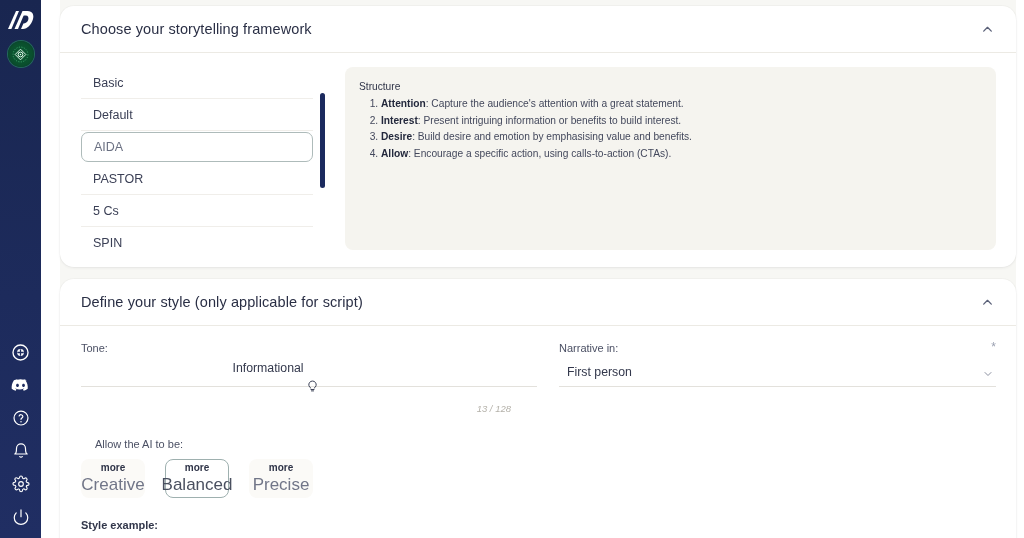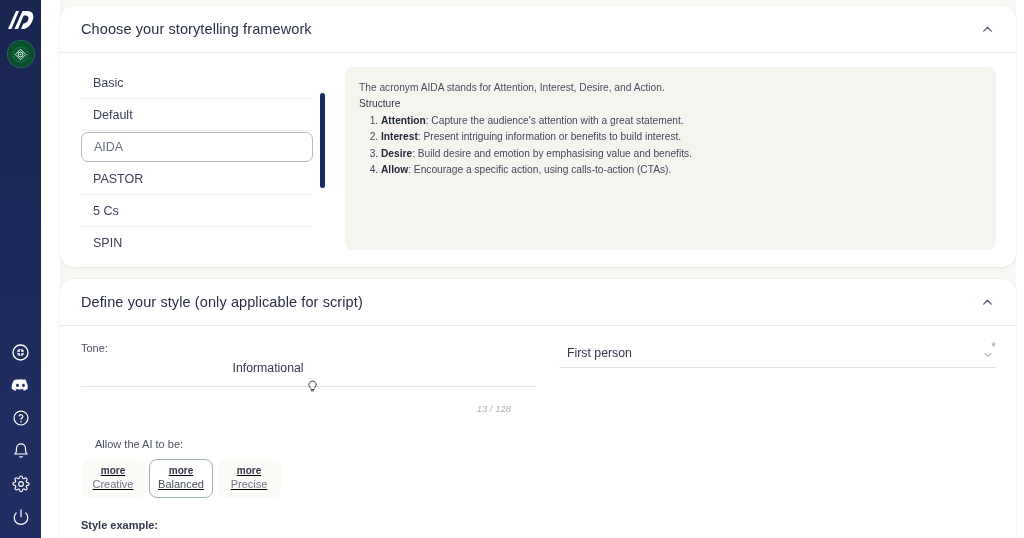--- a/index.html
+++ b/index.html
@@ -256,36 +256,36 @@
     width: 16px; height: 16px;
     display: flex; align-items: center; justify-content: center;
     color: #8b90a0;
   }
 
   .ai-label {
     font-size: 11px;
     color: #4b5064;
     margin: 24px 0 9px 14px;
   }
-  .ai-group { display: flex; gap: 4px; text-decoration: underline; }
+  .ai-group { display: flex; gap: 20px; }
   .ai-btn {
     width: 64px;
     height: 39px;
     border-radius: 8px;
     background: #fbfaf7;
     border: 1px solid transparent;
     display: flex;
     flex-direction: column;
     align-items: center;
     justify-content: center;
     cursor: pointer;
     line-height: 1.25;
   }
   .ai-btn .top { font-size: 10px; font-weight: bold; color: #2f3448; }
-  .ai-btn .bot { font-size: 11px; color: #717688; }
+  .ai-btn .bot { font-size: 17px; color: #717688; }
   .ai-btn.selected {
     border: 1px solid #9eb0af;
     background: #ffffff;
   }
   .ai-btn.selected .bot { color: #4a5060; }
 
   .style-ex-label {
     font-size: 11px;
     color: #31364a;
     font-weight: bold;
@@ -394,21 +394,20 @@
               <span>5 Cs</span>
             </div>
             <div class="fw-item">
               <span>SPIN</span>
             </div>
           </div>
           <div class="fw-scrollbar"></div>
         </div>
 
         <div class="fw-desc">
-          <p class="acro">The acronym AIDA stands for Attention, Interest, Desire, and Action.</p>
           <p class="struct">Structure</p>
           <ol>
             <li><b>Attention</b><span>: Capture the audience's attention with a great statement.</span></li>
             <li><b>Interest</b><span>: Present intriguing information or benefits to build interest.</span></li>
             <li><b>Desire</b><span>: Build desire and emotion by emphasising value and benefits.</span></li>
             <li><b>Allow</b><span>: Encourage a specific action, using calls-to-action (CTAs).</span></li>
           </ol>
         </div>
 
       </div>
@@ -435,20 +434,21 @@
                 <svg width="15" height="15" viewBox="0 0 24 24" fill="none" stroke="currentColor" stroke-width="1.6" stroke-linecap="round">
                   <path d="M9.2 16.2a6 6 0 1 1 5.6 0"></path>
                   <path d="M9.6 18.4h4.8M10.3 20.6h3.4"></path>
                 </svg>
               </div>
             </div>
             <div class="counter">13 / 128</div>
           </div>
 
           <div class="st-col-right">
+            <span class="fieldlabel">Narrative in:</span>
             <span class="req-dot">*</span>
             <div class="select-field">
               <span class="val">First person</span>
               <span class="caret">
                 <svg width="12" height="12" viewBox="0 0 24 24" fill="none" stroke="currentColor" stroke-width="2" stroke-linecap="round" stroke-linejoin="round">
                   <path d="M6 9l6 6 6-6"></path>
                 </svg>
               </span>
             </div>
           </div>

